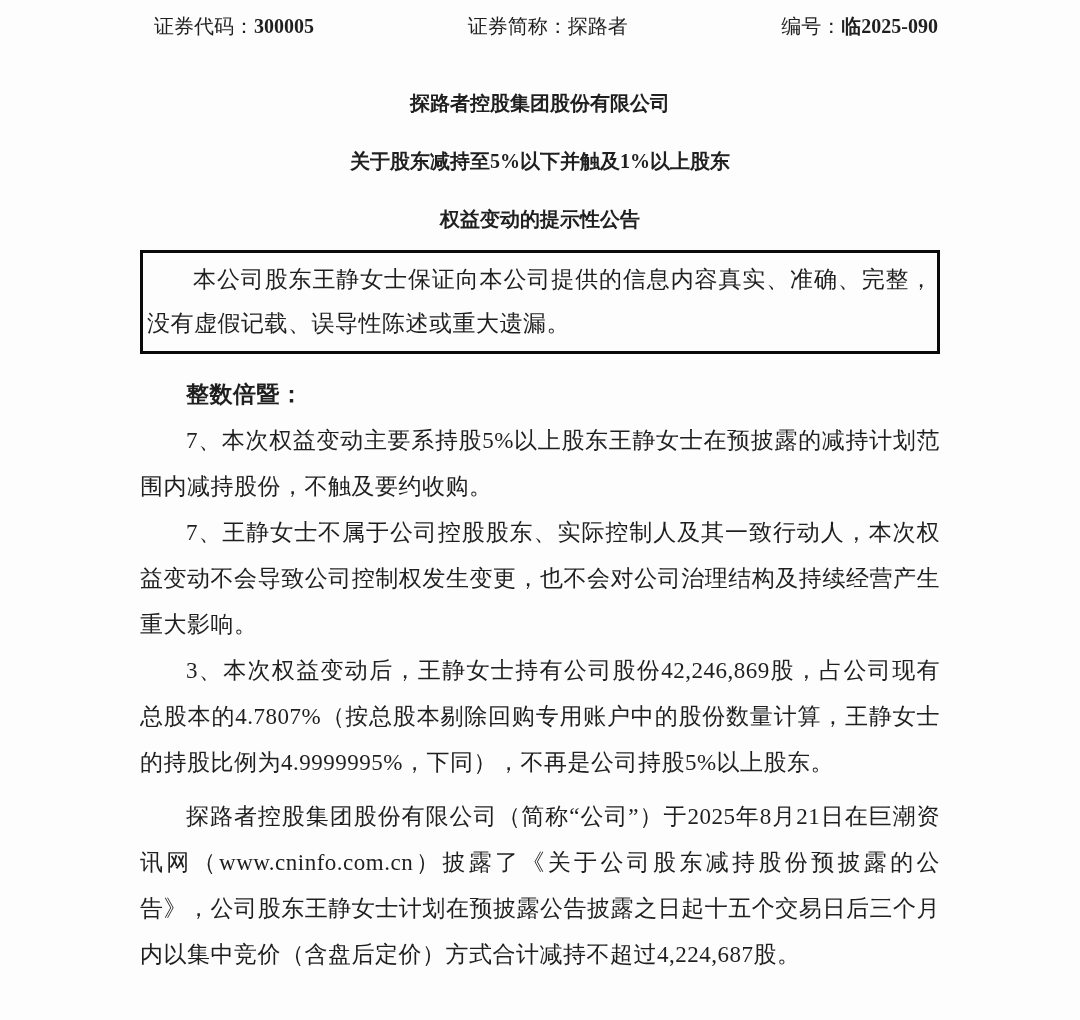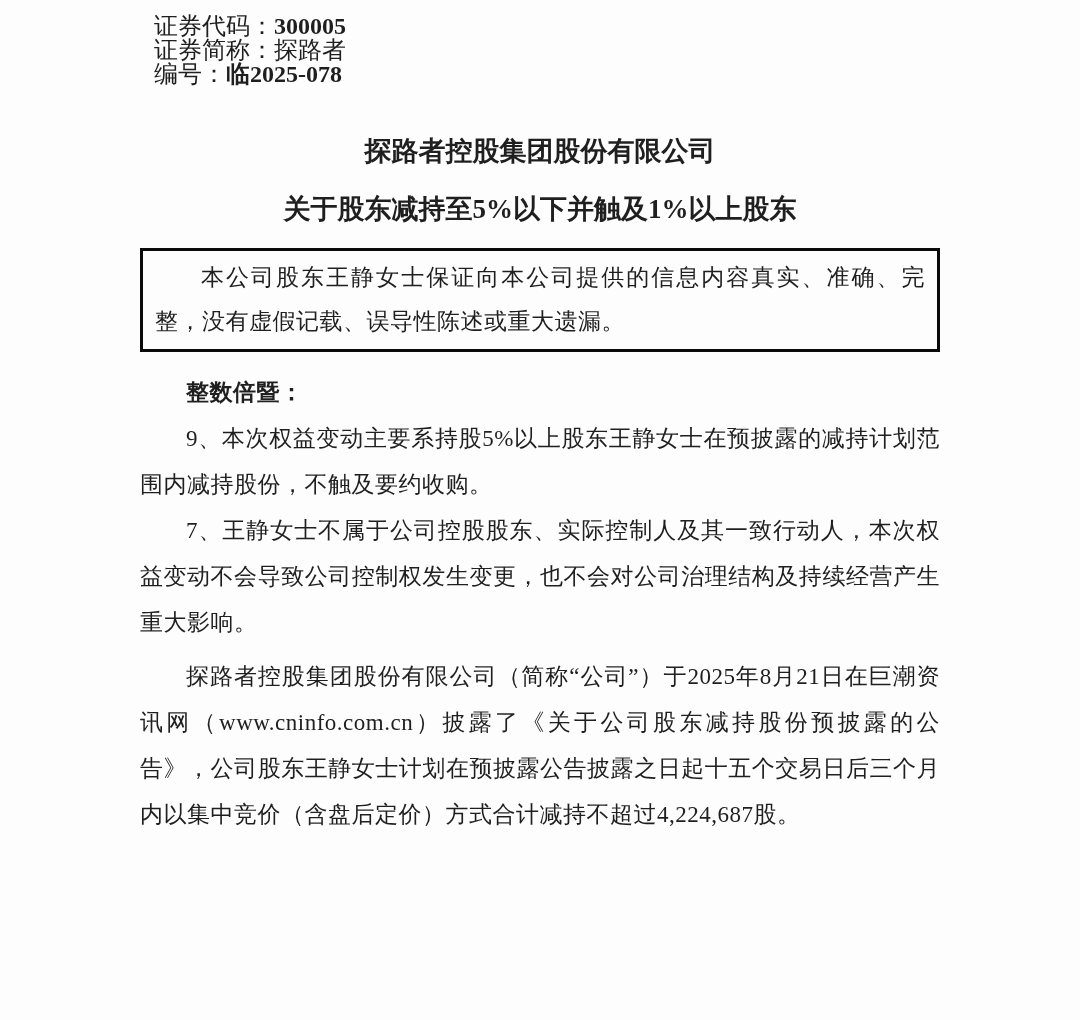--- a/index.html
+++ b/index.html
@@ -18,41 +18,40 @@
     width: 1080px;
     height: 1020px;
     padding: 14px 140px 0 140px;
     background: #fdfdfd;
     overflow: hidden;
   }
   .doc-header {
     display: flex;
     justify-content: space-between;
     align-items: baseline;
-    font-size: 24px;
+    font-size: 20px;
     line-height: 24px;
     padding: 0 2px 0 14px;
-    flex-direction: column;
   }
   .hdr-item { white-space: nowrap; }
   .bold { font-weight: bold; }
   .doc-title {
     margin-top: 36px;
     text-align: center;
     font-weight: bold;
-    font-size: 27px;
+    font-size: 20px;
   }
   .title-line {
     height: 58px;
     line-height: 58px;
   }
   .statement-box {
-    margin-top: 10px;
+    margin-top: 2px;
     border: 3px solid #0a0a0a;
-    padding: 5px 12px;
+    padding: 5px 4px;
   }
   .para {
     margin: 0;
     font-size: 23px;
     line-height: 46px;
     text-align: justify;
     text-indent: 2em;
     letter-spacing: 0.5px;
   }
   .statement-box .para {
@@ -74,36 +73,38 @@
 <div class="page">
 
   <header class="doc-header">
     <div class="hdr-item">
       <span>证券代码：</span><span class="bold">300005</span>
     </div>
     <div class="hdr-item">
       <span>证券简称：</span><span>探路者</span>
     </div>
     <div class="hdr-item">
-      <span>编号：</span><span class="bold">临2025-078</span>
+      <span>编号：</span><span class="bold">临2025-090</span>
     </div>
   </header>
 
   <div class="doc-title">
     <div class="title-line">探路者控股集团股份有限公司</div>
     <div class="title-line">关于股东减持至5%以下并触及1%以上股东</div>
+    <div class="title-line">权益变动的提示性公告</div>
   </div>
 
   <section class="statement-box">
     <p class="para">本公司股东王静女士保证向本公司提供的信息内容真实、准确、完整，没有虚假记载、误导性陈述或重大遗漏。</p>
   </section>
 
   <section class="special-notice">
     <p class="para notice-heading">整数倍暨：</p>
-    <p class="para">9、本次权益变动主要系持股5%以上股东王静女士在预披露的减持计划范围内减持股份，不触及要约收购。</p>
+    <p class="para">7、本次权益变动主要系持股5%以上股东王静女士在预披露的减持计划范围内减持股份，不触及要约收购。</p>
     <p class="para">7、王静女士不属于公司控股股东、实际控制人及其一致行动人，本次权益变动不会导致公司控制权发生变更，也不会对公司治理结构及持续经营产生重大影响。</p>
+    <p class="para">3、本次权益变动后，王静女士持有公司股份42,246,869股，占公司现有总股本的4.7807%（按总股本剔除回购专用账户中的股份数量计算，王静女士的持股比例为4.9999995%，下同），不再是公司持股5%以上股东。</p>
   </section>
 
   <section class="doc-body">
     <p class="para">探路者控股集团股份有限公司（简称“公司”）于2025年8月21日在巨潮资讯网（www.cninfo.com.cn）披露了《关于公司股东减持股份预披露的公告》，公司股东王静女士计划在预披露公告披露之日起十五个交易日后三个月内以集中竞价（含盘后定价）方式合计减持不超过4,224,687股。</p>
   </section>
 
 </div>
 
 </body></html>

